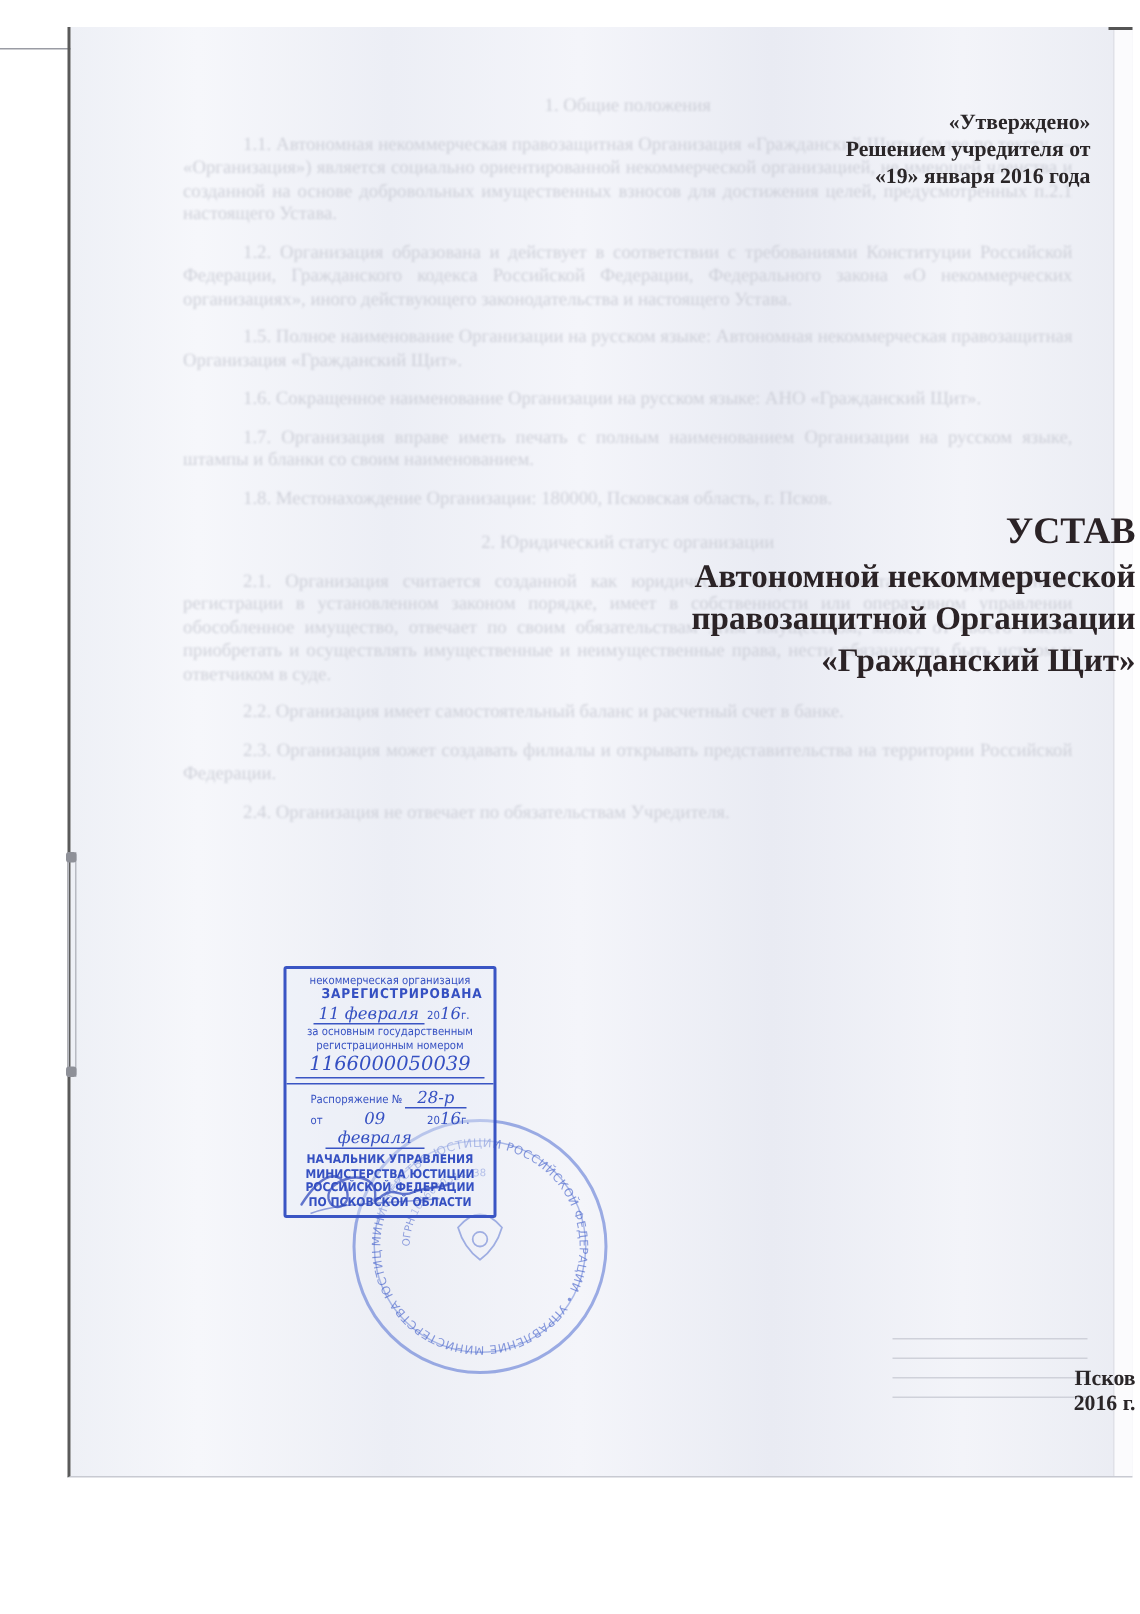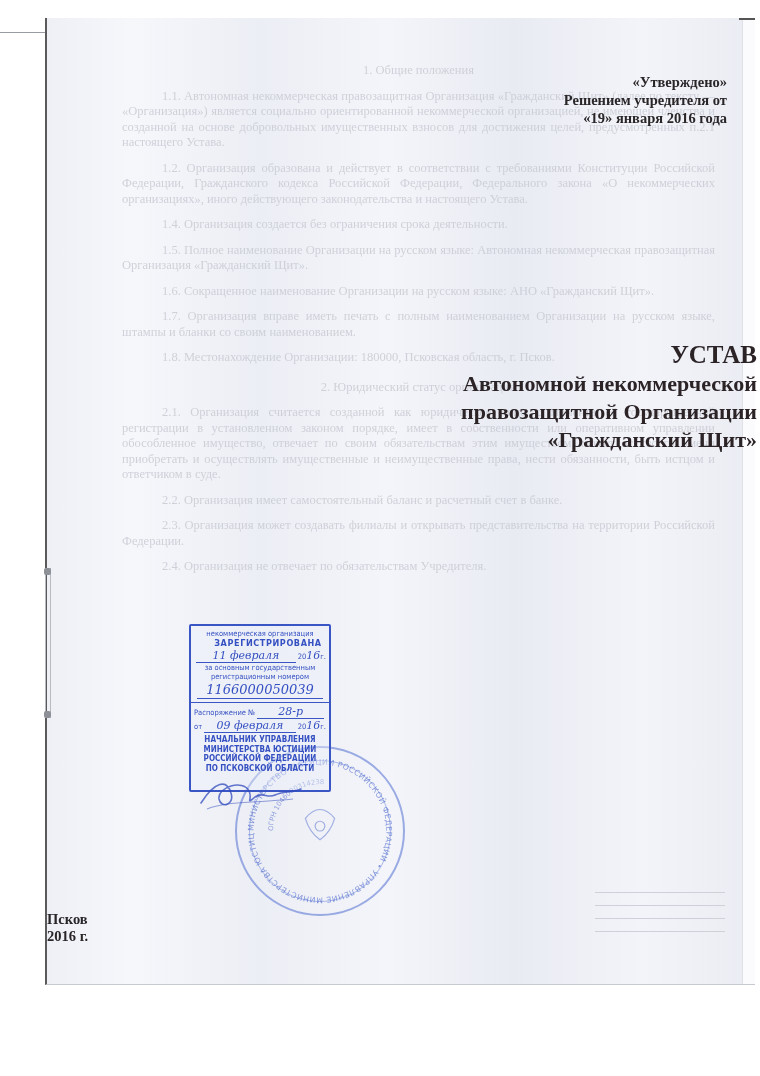--- a/index.html
+++ b/index.html
@@ -42,32 +42,32 @@
     .approval {
       position: absolute; right: 28px; top: 55px; text-align: right; font-weight: bold; font-size: 14.5px; line-height: 18px; color: #2a2628;
     }
     .approval div { white-space: nowrap; }
     .title-block {
       position: absolute; left: 0; width: 710px; top: 322px; text-align: right; font-weight: bold; color: #2b2326;
     }
     .title-block .t1 { font-size: 25px; line-height: 30px; }
     .title-block .t2 { font-size: 22px; line-height: 28px; }
     .city-year {
-      position: absolute; left: 0; width: 710px; top: 893px; text-align: left; font-weight: bold; font-size: 14.5px; line-height: 17px; color: #2a2628;
+      position: absolute; left: 0; width: 710px; top: 893px; text-align: right; font-weight: bold; font-size: 14.5px; line-height: 17px; color: #2a2628;
     }
     .stamp-rect {
-      position: absolute; left: 142px; top: 606px; width: 142px; height: 168px;
+      position: absolute; left: 142px; top: 626px; width: 142px; height: 168px;
       border: 2px solid #3a55c4; border-radius: 2px; color: #3550c2;
       font-family: "DejaVu Sans Condensed", "Liberation Sans", sans-serif; text-align: center; box-sizing: border-box;
       background: rgba(236, 239, 250, 0.4);
     }
     .stamp-rect .small { font-size: 7.5px; line-height: 9px; }
     .stamp-rect .bold { font-size: 9px; font-weight: bold; letter-spacing: 0.6px; line-height: 11px; padding-left: 16px; }
     .stamp-rect .hand { font-family: "DejaVu Serif", serif; font-style: italic; font-size: 11px; line-height: 13px; }
-    .stamp-rect .line { display: flex; justify-content: space-between; align-items: baseline; padding: 0 3px; }
+    .stamp-rect .line { display: flex; justify-content: space-between; align-items: baseline; padding: 0 16px; }
     .stamp-rect .underline { border-bottom: 1px solid #3a55c4; flex: 1; margin: 0 2px; text-align: center; }
     .stamp-rect .boss { font-size: 8px; line-height: 9.5px; font-weight: bold; margin-top: 2px; }
     .stamp-divider { border-top: 1.5px solid #3a55c4; margin: 3px 0 2px; }
     .seal {
       position: absolute; left: 188px; top: 728px; width: 170px; height: 170px; border-radius: 50%;
       border: 2px solid rgba(80, 110, 210, 0.55); box-sizing: border-box;
     }
     .seal::before {
       content: ""; position: absolute; left: 12px; top: 12px; right: 12px; bottom: 12px; border-radius: 50%;
       border: 1.5px solid rgba(80, 110, 210, 0.45);
@@ -89,21 +89,20 @@
 <div class="corner-mark"></div>
 
 <div class="scan-page">
   <div class="scan-right-margin"></div>
   <div class="scan-top-edge"></div>
 
   <div class="bleed" style="top:35px;">
     <p class="heading">1. Общие положения</p>
     <p>1.1. Автономная некоммерческая правозащитная Организация «Гражданский Щит» (далее по тексту — «Организация») является социально ориентированной некоммерческой организацией, не имеющей членства и созданной на основе добровольных имущественных взносов для достижения целей, предусмотренных п.2.1 настоящего Устава.</p>
     <p>1.2. Организация образована и действует в соответствии с требованиями Конституции Российской Федерации, Гражданского кодекса Российской Федерации, Федерального закона «О некоммерческих организациях», иного действующего законодательства и настоящего Устава.</p>
-    <p>1.4. Организация создается без ограничения срока деятельности.</p>
     <p>1.5. Полное наименование Организации на русском языке: Автономная некоммерческая правозащитная Организация «Гражданский Щит».</p>
     <p>1.6. Сокращенное наименование Организации на русском языке: АНО «Гражданский Щит».</p>
     <p>1.7. Организация вправе иметь печать с полным наименованием Организации на русском языке, штампы и бланки со своим наименованием.</p>
     <p>1.8. Местонахождение Организации: 180000, Псковская область, г. Псков.</p>
     <p class="heading" style="margin-top:14px;">2. Юридический статус организации</p>
     <p style="margin-top:10px;">2.1. Организация считается созданной как юридическое лицо с момента её государственной регистрации в установленном законом порядке, имеет в собственности или оперативном управлении обособленное имущество, отвечает по своим обязательствам этим имуществом, может от своего имени приобретать и осуществлять имущественные и неимущественные права, нести обязанности, быть истцом и ответчиком в суде.</p>
     <p>2.2. Организация имеет самостоятельный баланс и расчетный счет в банке.</p>
     <p>2.3. Организация может создавать филиалы и открывать представительства на территории Российской Федерации.</p>
     <p>2.4. Организация не отвечает по обязательствам Учредителя.</p>
   </div>

